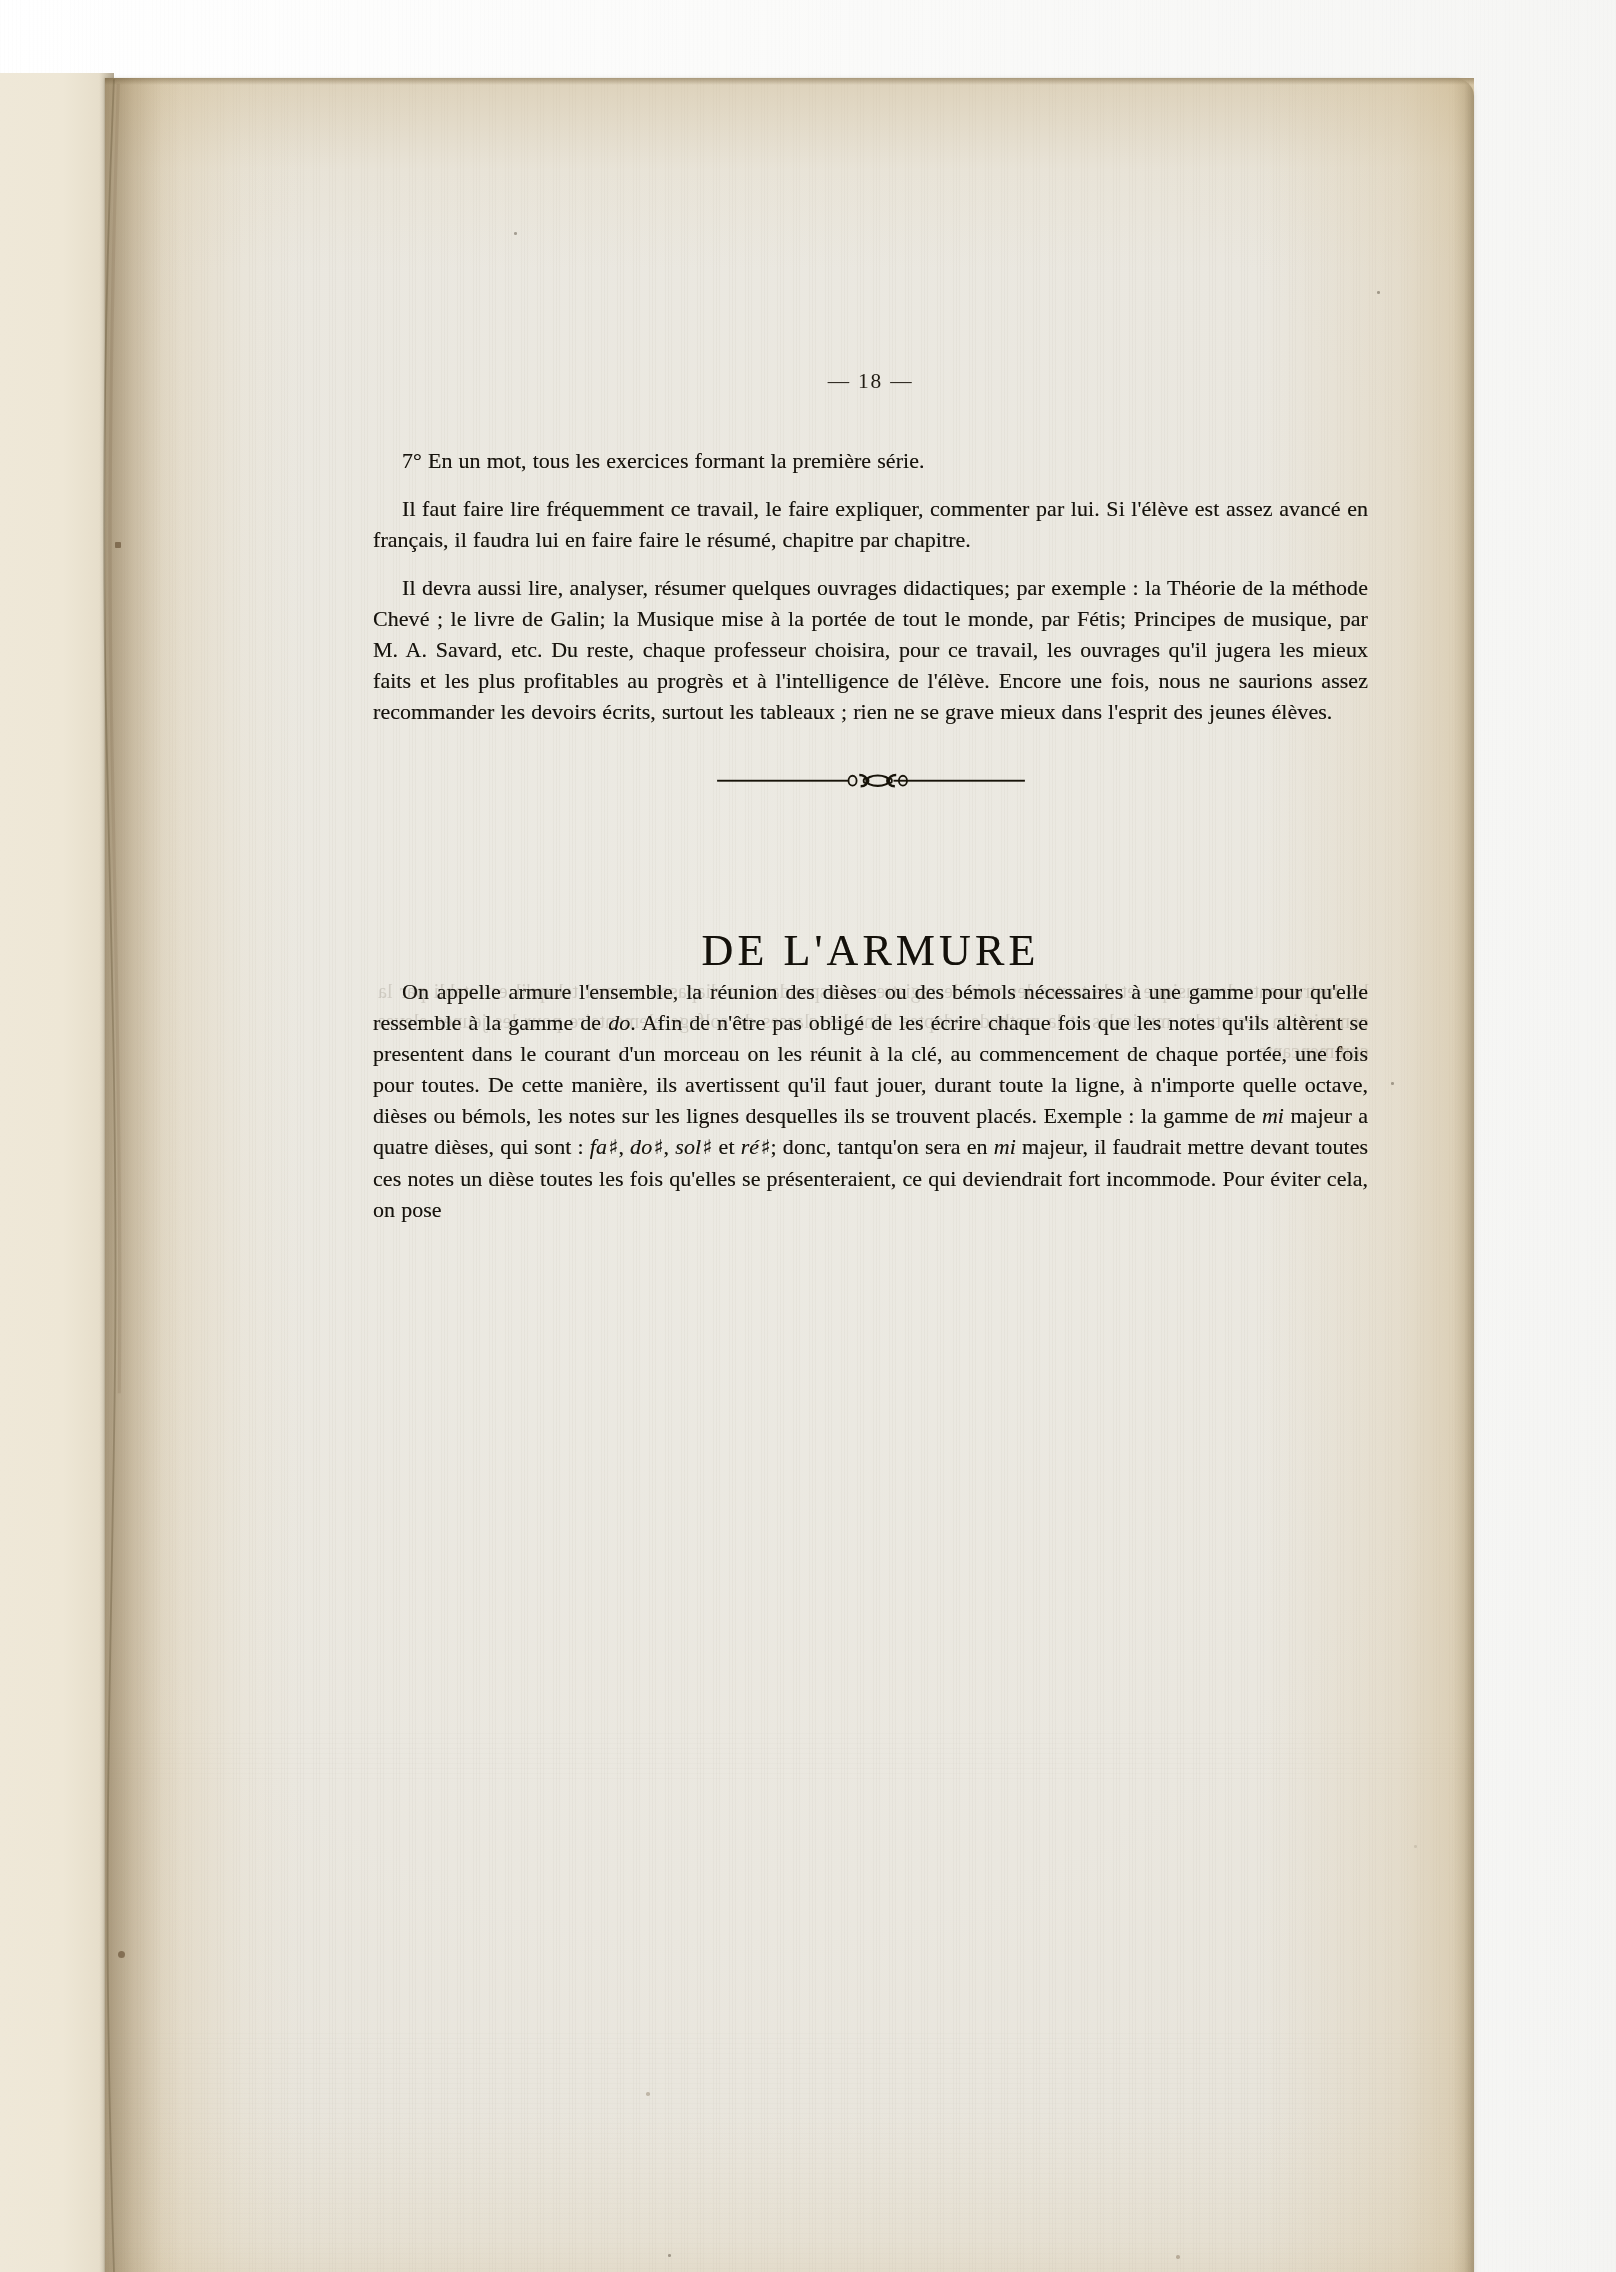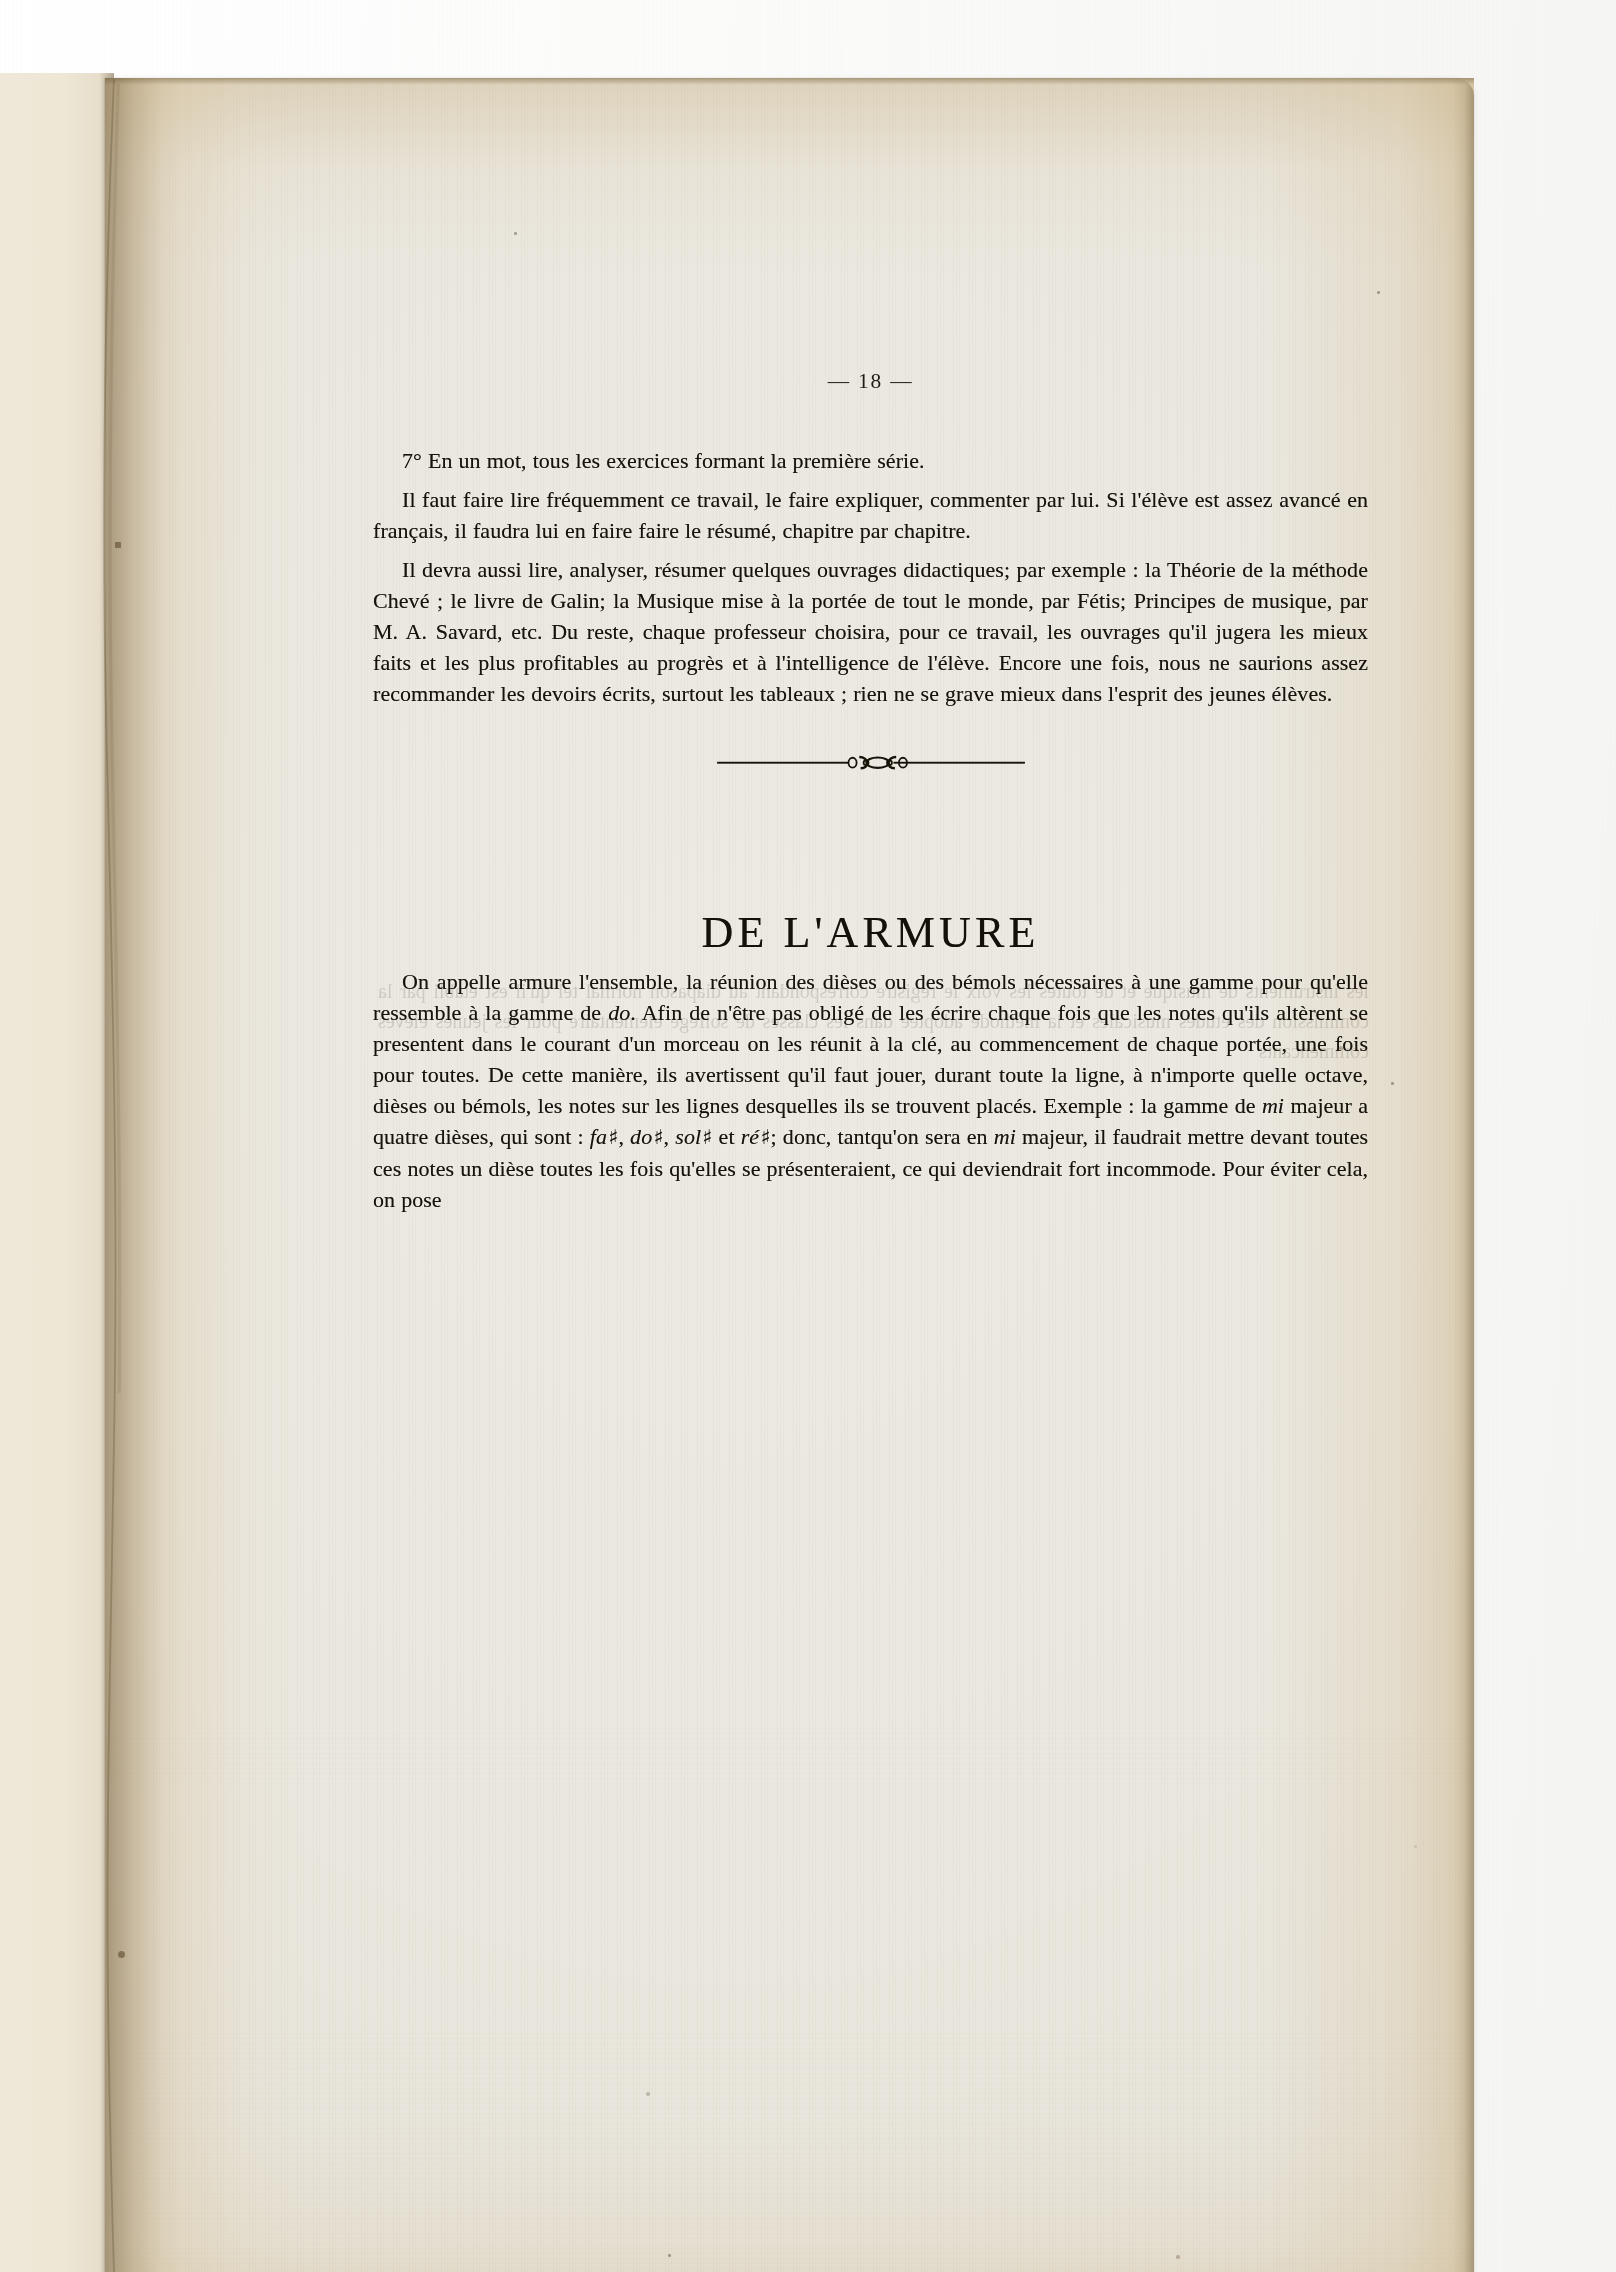--- a/index.html
+++ b/index.html
@@ -202,21 +202,21 @@
     margin: 0;
     font-size: 22px;
     line-height: 31px;
     text-align: justify;
     text-indent: 29px;
     color: #16130d;
     letter-spacing: 0.05px;
     word-spacing: 0.5px;
     text-shadow: 0 0 0.3px rgba(25,20,12,.45);
   }
-  p.para + p.para { margin-top: 8px; }
+  p.para + p.para { margin-top: 17px; }
 
   em { font-style: italic; }
 
   .sharp {
     font-family: "DejaVu Sans", "Liberation Sans", sans-serif;
     font-size: .92em;
     font-style: normal;
     padding-left: 1.4px;
     font-weight: 700;
   }
@@ -224,21 +224,21 @@
   
   .ornament {
     margin: 44px 0 0 0;
     display: flex;
     justify-content: center;
   }
   .ornament svg { display: block; }
 
   
   h1.section-title {
-    margin: 136px 0 8px 0;
+    margin: 136px 0 0 0;
     text-align: center;
     font-size: 44px;
     font-weight: 400;
     letter-spacing: 4.1px;
     color: #14110b;
     font-family: "Liberation Serif", "DejaVu Serif", serif;
     text-shadow: 0 0 0.5px rgba(20,16,10,.5);
   }
 
   .after-title { margin-top: 75px; }

